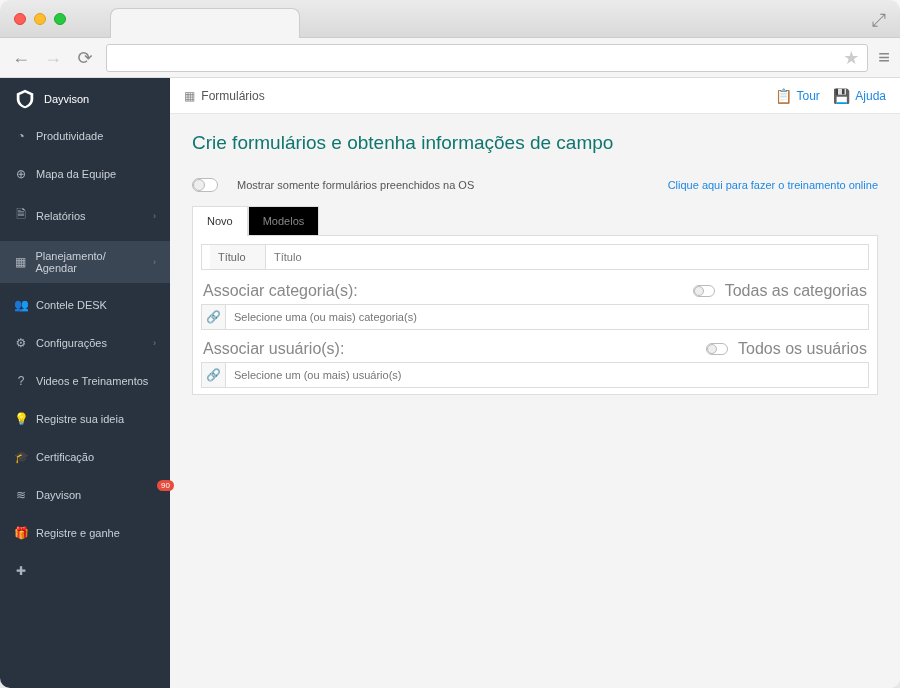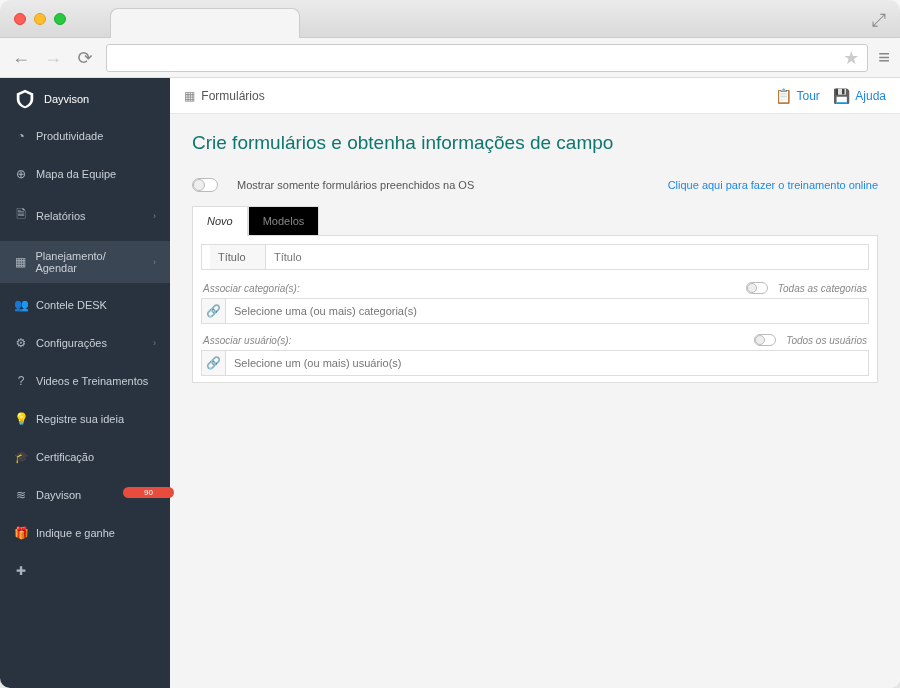--- a/index.html
+++ b/index.html
@@ -42,52 +42,52 @@
   .sidebar{
     width:170px; background:#29333f; color:#c9d0d8; font-size:11px;
     display:flex; flex-direction:column;
   }
   .user-row{ display:flex; align-items:center; gap:8px; padding:10px 14px; color:#fff;text-align:right;}
   .user-row svg{ width:22px; height:22px; }
   .nav-item{ display:flex; align-items:center; gap:8px; padding:9px 14px; cursor:pointer; position:relative;}
   .nav-item.active{ background:#3b4654; }
   .nav-item .ico{ width:14px; text-align:center; font-size:12px; color:#aab2bc;}
   .nav-item .chev{ margin-left:auto; font-size:9px; color:#7a8490;}
-  .nav-badge{ position:absolute; right:-4px; top:8px; background:#e74c3c; color:#fff; font-size:8px; border-radius:8px; padding:1px 21px;}
+  .nav-badge{ position:absolute; right:-4px; top:1px; background:#e74c3c; color:#fff; font-size:8px; border-radius:8px; padding:1px 4px;}
   .nav-gap{ height:6px; }
 
   .main{ flex:1; background:#f4f4f4; display:flex; flex-direction:column;}
   .pagebar{ height:36px; background:#fff; border-bottom:1px solid #e6e6e6; display:flex; align-items:center; padding:0 14px; font-size:12px; color:#555;}
   .pagebar .grid-ico{ margin-right:6px; color:#888;}
   .pagebar .spacer{ flex:1; }
   .pagebar a{ color:#1e88e5; text-decoration:none; display:flex; align-items:center; gap:4px; margin-left:14px; cursor:pointer;}
   .pagebar a .bico{ font-size:14px; }
 
   .content{ padding:18px 22px; }
   .content h2{ font-size:19px; font-weight:400; color:#0f766e; margin-bottom:24px;}
   .row-top{ display:flex; align-items:center; justify-content:space-between; font-size:11px; color:#555; margin-bottom:14px;}
   .row-top .left{ display:flex; align-items:center; gap:19px;}
   .toggle{ width:26px; height:14px; border:1px solid #bbb; border-radius:14px; position:relative; background:#fff; cursor:pointer;}
   .toggle .knob{ width:12px; height:12px; border-radius:50%; background:#eee; border:1px solid #bbb; position:absolute; top:0; left:0;}
   .row-top a{ color:#1e88e5; text-decoration:none; cursor:pointer;}
 
   .tabs{ display:flex; font-size:11px; }
   .tab{ padding:8px 14px; background:#fff; border:1px solid #ddd; border-bottom:none; color:#888; cursor:pointer;}
-  .tab.active{ color:#333; border-top:1px solid #ddd; position:relative;font-style:italic; }
+  .tab.active{ color:#333; border-top:1px solid #ddd; position:relative; }
   .tab.active::after{ content:""; position:absolute; left:0; right:0; bottom:-1px; height:1px; background:#fff;}
   .tab:not(.active){ background:#000000;}
 
   .panel{ background:#fff; border:1px solid #ddd; padding:0; }
   .field-row{ display:flex; align-items:center; border-bottom:1px solid transparent;padding-left:8px; }
   .title-row{ border:1px solid #ddd; margin:8px; }
   .title-row .label{ width:56px; font-size:11px; color:#666; padding:6px 8px; border-right:1px solid #ddd; background:#f7f7f7;}
   .title-row input{ flex:1; border:none; outline:none; padding:6px 8px; font-size:11px; color:#888;}
 
   .assoc{ padding:0 8px 6px 8px; }
-  .assoc .lblrow{ display:flex; align-items:center; justify-content:space-between; font-size:10px; color:#888; padding:4px 2px;font-style:italic;}
+  .assoc .lblrow{ display:flex; align-items:center; justify-content:space-between; font-size:16px; color:#888; padding:4px 2px;}
   .assoc .lblrow .right{ display:flex; align-items:center; gap:10px;}
   .mini-toggle{ width:22px; height:12px; border:1px solid #bbb; border-radius:12px; position:relative; background:#fff; cursor:pointer;}
   .mini-toggle .k{ width:10px; height:10px; border-radius:50%; background:#eee; border:1px solid #bbb; position:absolute; top:0; left:0;}
   .select-row{ display:flex; border:1px solid #ddd;}
   .select-row .chain{ width:24px; display:flex; align-items:center; justify-content:center; border-right:1px solid #ddd; color:#999; font-size:12px; background:#f7f7f7;}
   .select-row input{ flex:1; border:none; outline:none; padding:6px 8px; font-size:11px; color:#888;}
 
   .actions{ display:flex; justify-content:flex-end; padding:10px 8px 4px 8px;}
   .btn-primary{ background:#1e9ff2; color:#fff; border:none; border-radius:3px; padding:5px 14px; font-size:12px; cursor:pointer;}
 </style>
@@ -184,21 +184,21 @@
 
       <div class="nav-item">
         <span class="ico">≋</span>
         <span>Dayvison</span>
         <span class="nav-badge">90</span>
       </div>
       <div class="nav-gap"></div>
 
       <div class="nav-item">
         <span class="ico">🎁</span>
-        <span>Indique e ganhe</span>
+        <span>Registre e ganhe</span>
       </div>
       <div class="nav-gap"></div>
 
       <div class="nav-item">
         <span class="ico">✚</span>
       </div>
     </div>
 
     <div class="main">
       <div class="pagebar">

